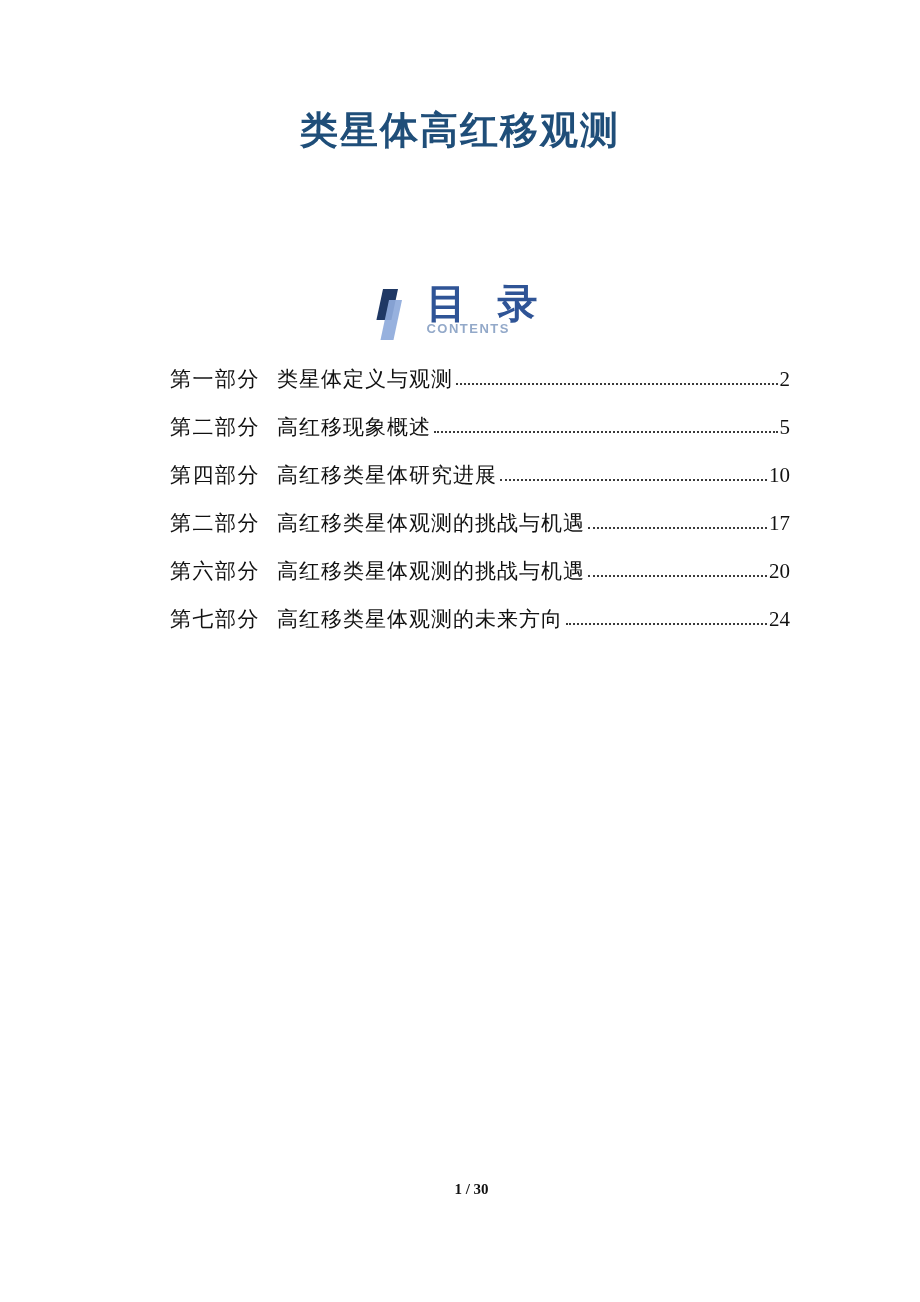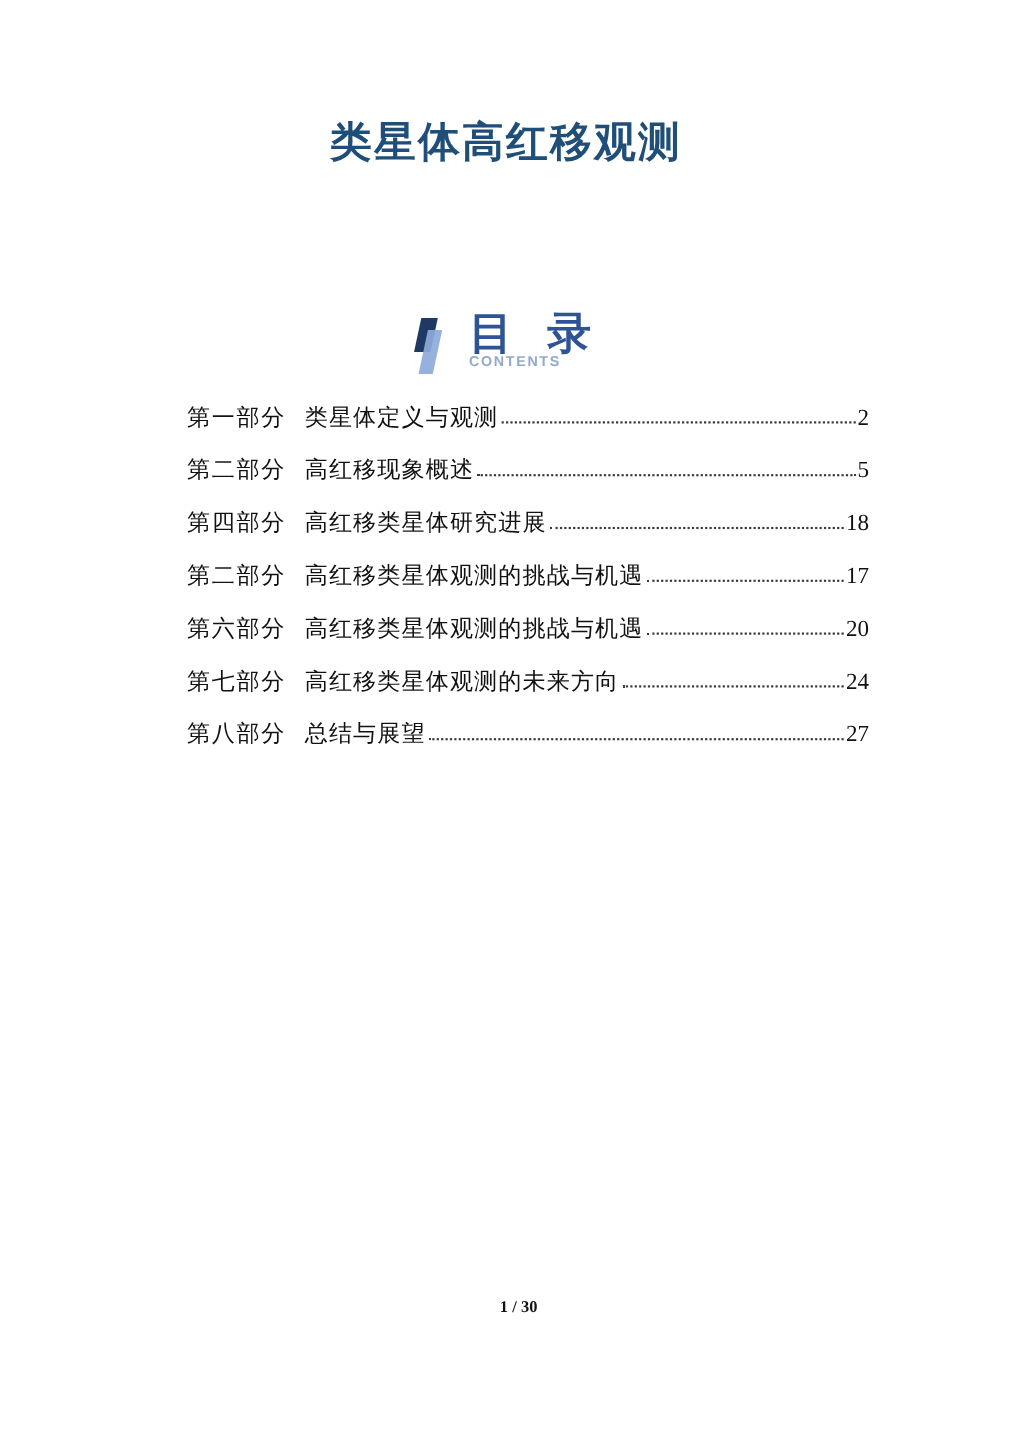--- a/index.html
+++ b/index.html
@@ -107,21 +107,21 @@
       <span class="toc-title">高红移现象概述</span>
       <span class="toc-leader"></span>
       <span class="toc-page">5</span>
     </div>
 
 
     <div class="toc-row">
       <span class="toc-label">第四部分</span>
       <span class="toc-title">高红移类星体研究进展</span>
       <span class="toc-leader"></span>
-      <span class="toc-page">18</span>
+      <span class="toc-page">10</span>
     </div>
 
     <div class="toc-row">
       <span class="toc-label">第二部分</span>
       <span class="toc-title">高红移类星体观测的挑战与机遇</span>
       <span class="toc-leader"></span>
       <span class="toc-page">17</span>
     </div>
 
     <div class="toc-row">
@@ -131,23 +131,17 @@
       <span class="toc-page">20</span>
     </div>
 
     <div class="toc-row">
       <span class="toc-label">第七部分</span>
       <span class="toc-title">高红移类星体观测的未来方向</span>
       <span class="toc-leader"></span>
       <span class="toc-page">24</span>
     </div>
 
-    <div class="toc-row">
-      <span class="toc-label">第八部分</span>
-      <span class="toc-title">总结与展望</span>
-      <span class="toc-leader"></span>
-      <span class="toc-page">27</span>
-    </div>
   </div>
 
   <div class="page-footer">1 / 30</div>
 
 </div>
 
 </body></html>

